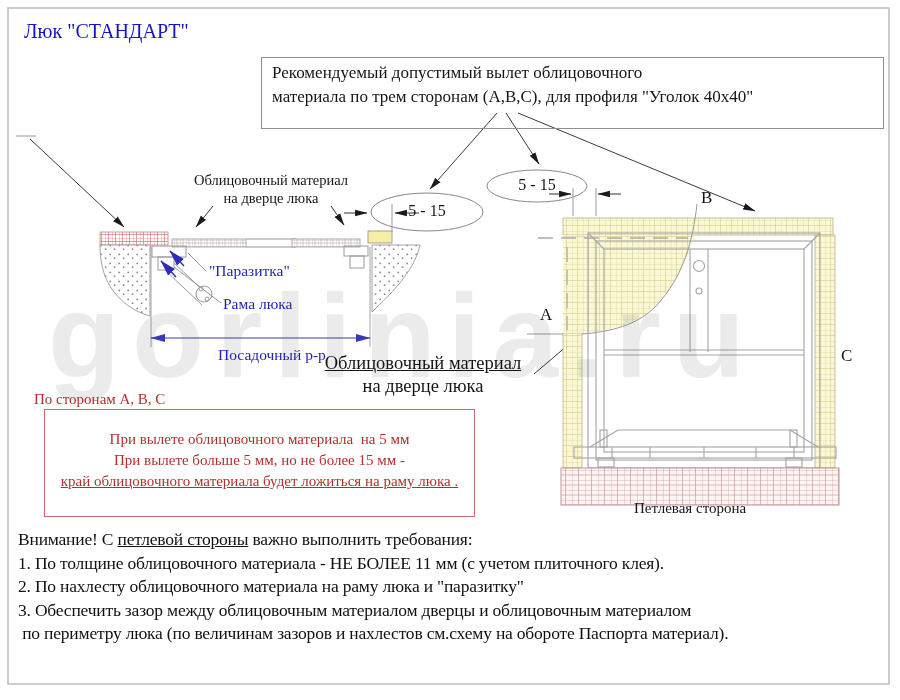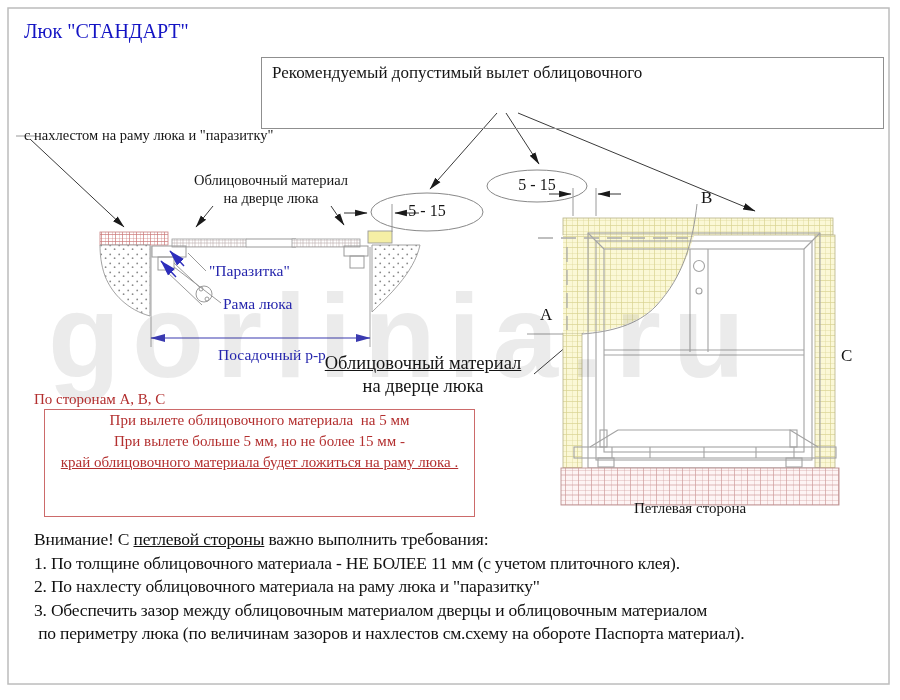--- a/index.html
+++ b/index.html
@@ -30,26 +30,26 @@
                 font-size:18.5px;line-height:23px;}
   .lbl-door-big .l1{text-decoration:underline;}
   .side-letter{font-size:17px;}
   .side-a{left:540px;top:305px;}
   .side-b{left:701px;top:188px;}
   .side-c{left:841px;top:346px;}
   .lbl-hinge{left:634px;top:500px;font-size:15px;}
   .red{color:#b32f2f;}
   .red-heading{left:34px;top:391px;font-size:15px;}
   .red-box{left:44px;top:409px;width:431px;height:108px;border:1px solid #cc6a6a;
-           text-align:center;font-size:15px;line-height:21px;}
+           padding-top:19px;text-align:center;font-size:15px;line-height:21px;}
   .red-box .u{text-decoration:underline;}
   .red-box div{white-space:pre-wrap;}
   .req-block{left:18px;top:528px;width:876px;font-size:17.5px;line-height:23.5px;
              letter-spacing:-0.2px;color:#111;}
-  .req-block div{white-space:pre-wrap;margin-left:16px;}
+  .req-block div{white-space:pre-wrap;}
   .req-block .u{text-decoration:underline;}
 </style>
 </head>
 <body>
 
 <div id="stage">
 
   <svg width="900" height="700" viewBox="0 0 900 700">
     <defs>
       <pattern id="pRed" width="7" height="7" patternUnits="userSpaceOnUse">
@@ -188,24 +188,24 @@
       <rect x="561" y="468" width="278" height="37" fill="url(#pPink)" stroke="#bb8f8f" stroke-width="0.9"></rect>
     </g>
   </svg>
 
   <div class="abs watermark">gorlinia.ru</div>
 
   <div class="abs txt page-title">Люк "СТАНДАРТ"</div>
 
   <div class="abs txt rec-box">
     <div>Рекомендуемый допустимый вылет облицовочного</div>
+    <div>материала по трем сторонам (А,В,С), для профиля "Уголок 40x40"</div>
   </div>
 
   <div class="abs txt lbl-small lbl-perimeter">
-    <div>с нахлестом на раму люка и "паразитку"</div>
   </div>
 
   <div class="abs txt lbl-small lbl-door-small">
     <div>Облицовочный материал</div>
     <div>на дверце люка</div>
   </div>
 
   <div class="abs txt lbl-blue lbl-parazitka">"Паразитка"</div>
   <div class="abs txt lbl-blue lbl-rama">Рама люка</div>
   <div class="abs txt lbl-blue lbl-posad">Посадочный р-р</div>

